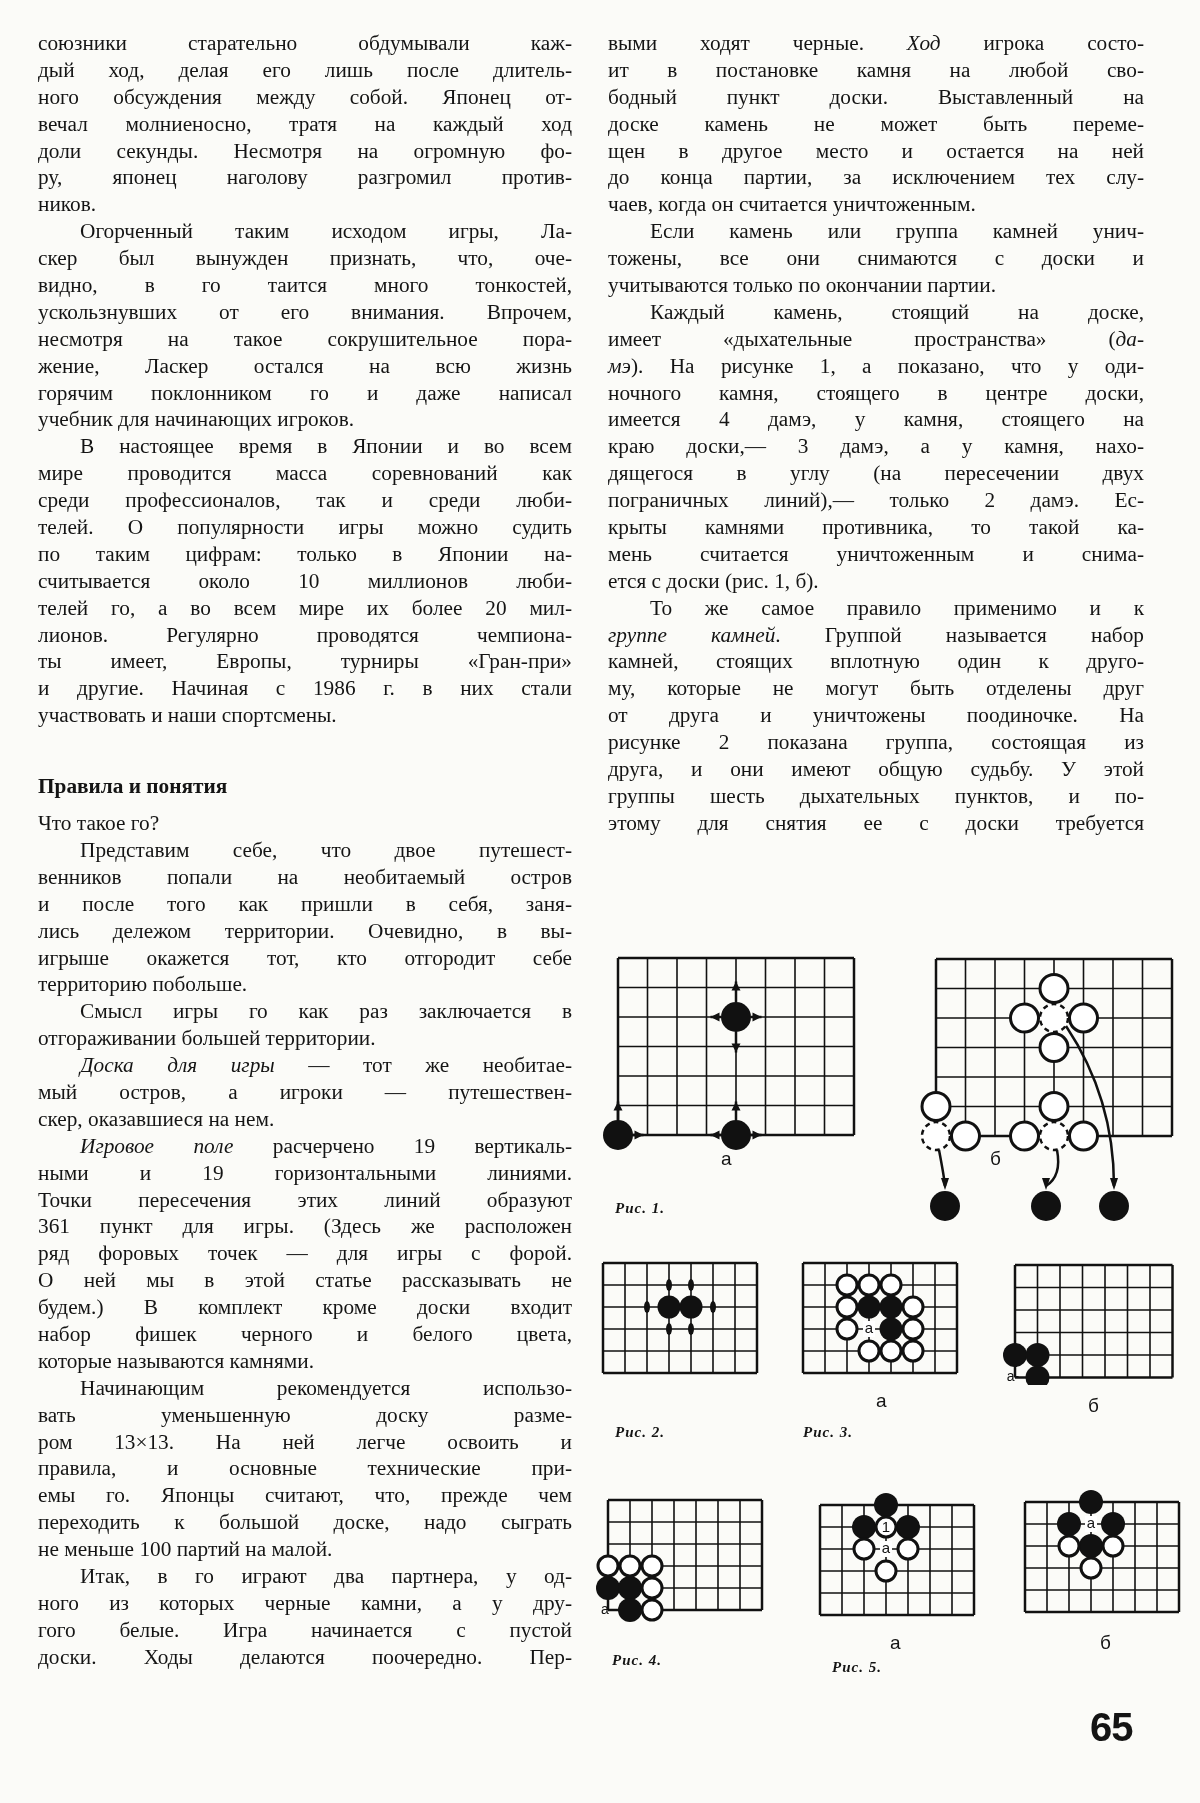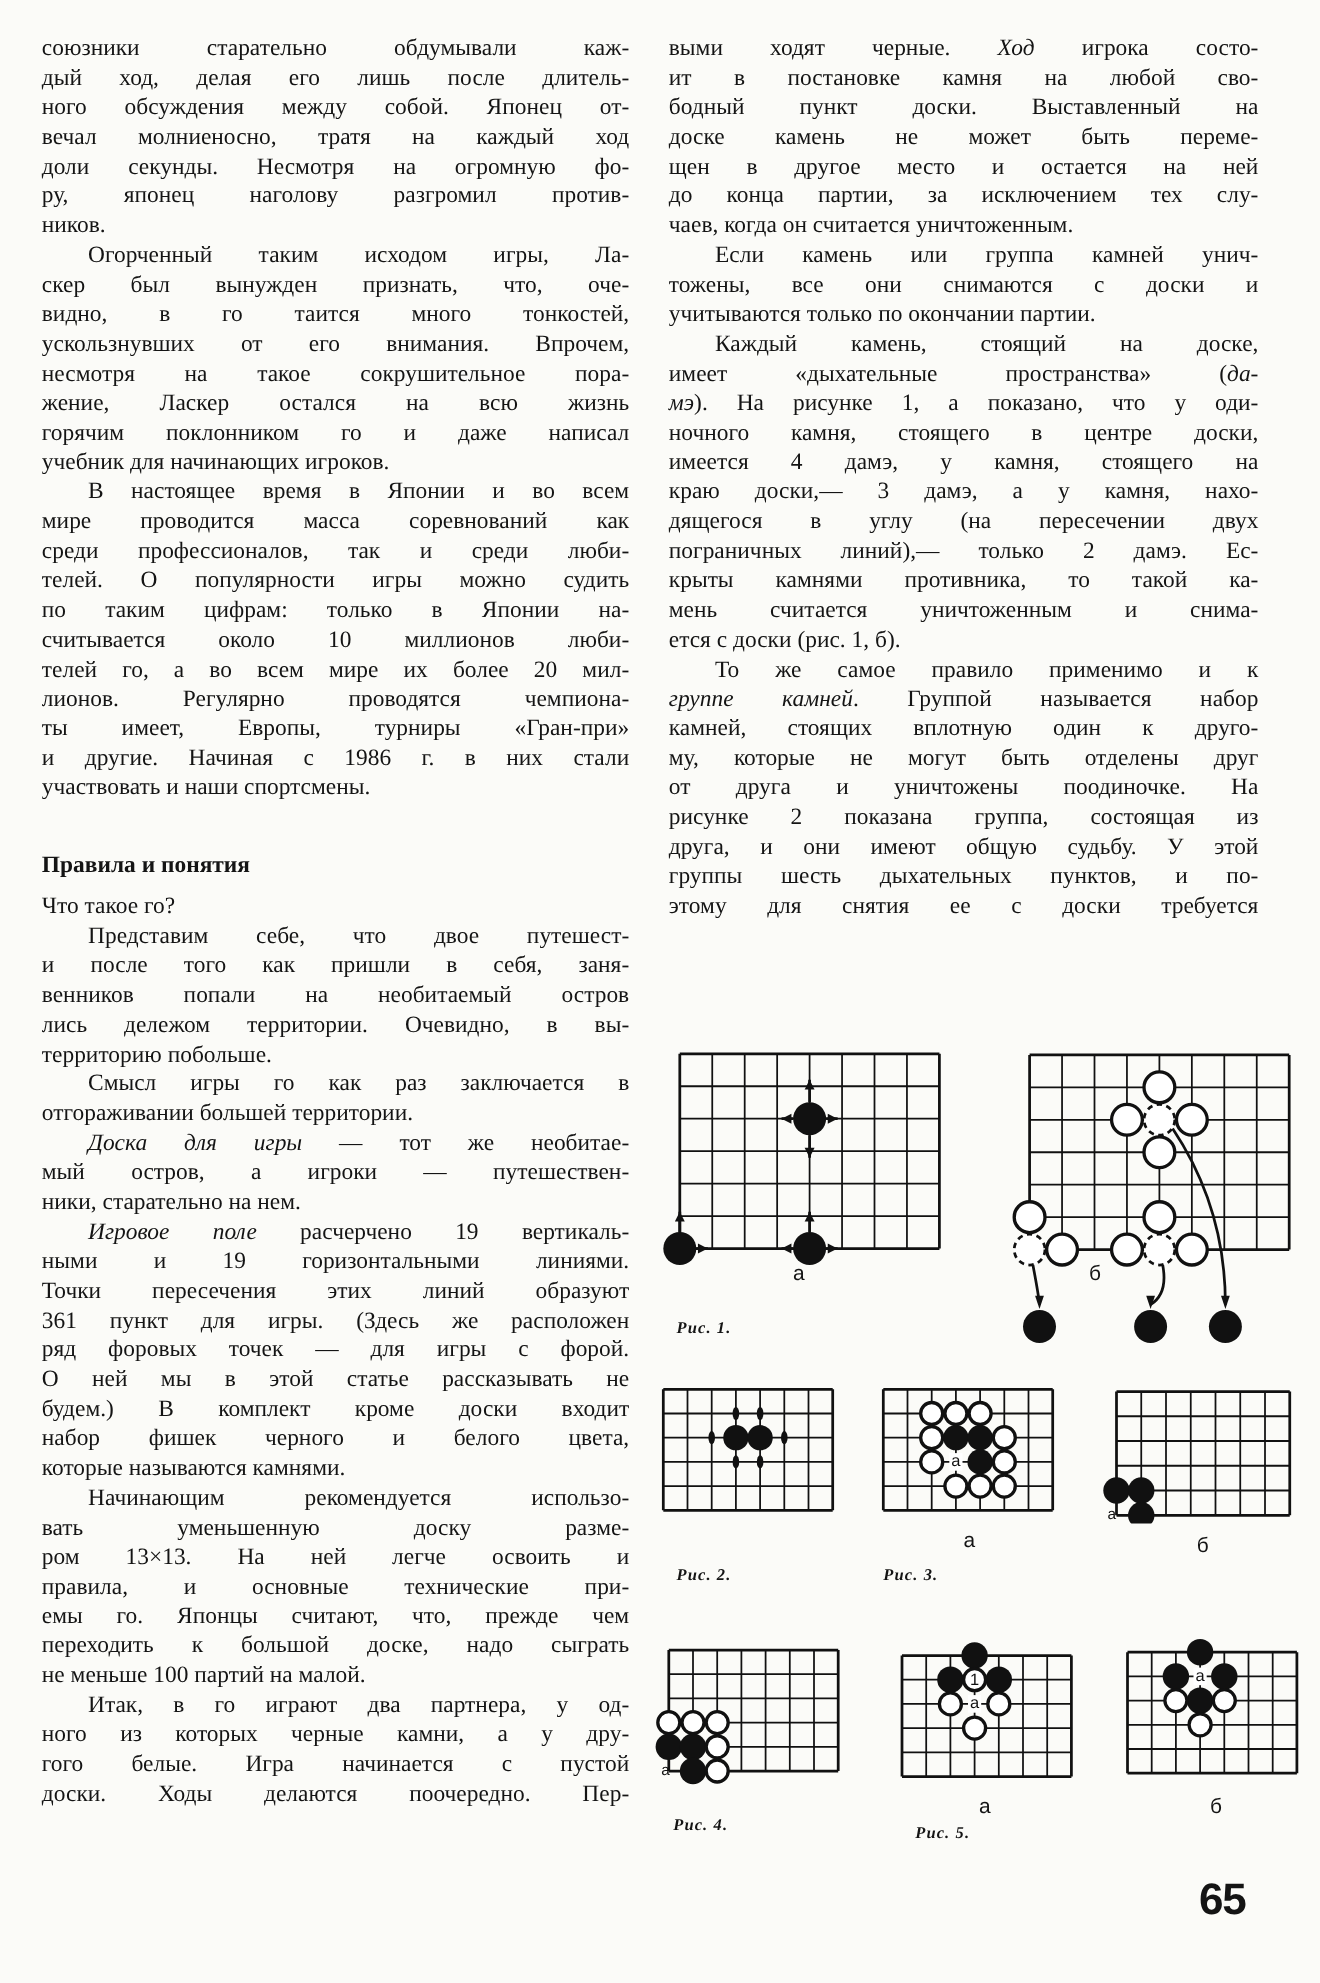--- a/index.html
+++ b/index.html
@@ -50,29 +50,30 @@
       <div class="line"><span>ты имеет, Европы, турниры «Гран-при»</span></div>
       <div class="line"><span>и другие. Начиная с 1986 г. в них стали</span></div>
       <div class="line last"><span>участвовать и наши спортсмены.</span></div>
     </div>
   <div style="height:44px"></div>
   <div class="line last heading">Правила и понятия</div>
   <div style="height:10px"></div>
   <div class="line last">Что такое го?</div>
   <div id="left-lines2">
       <div class="line indent"><span>Представим себе, что двое путешест-</span></div>
+      <div class="line"><span>венников попали на необитаемый остров</span></div>
       <div class="line"><span>и после того как пришли в себя, заня-</span></div>
-      <div class="line"><span>венников попали на необитаемый остров</span></div>
       <div class="line"><span>лись дележом территории. Очевидно, в вы-</span></div>
+      <div class="line"><span>игрыше окажется тот, кто отгородит себе</span></div>
       <div class="line last"><span>территорию побольше.</span></div>
       <div class="line indent"><span>Смысл игры го как раз заключается в</span></div>
       <div class="line last"><span>отгораживании большей территории.</span></div>
       <div class="line indent"><i class="em">Доска для игры</i><span> — тот же необитае-</span></div>
       <div class="line"><span>мый остров, а игроки — путешествен-</span></div>
-      <div class="line last"><span>ники, старательно на нем.</span></div>
+      <div class="line last"><span>скер, оказавшиеся на нем.</span></div>
       <div class="line indent"><i class="em">Игровое поле</i><span> расчерчено 19 вертикаль-</span></div>
       <div class="line"><span>ными и 19 горизонтальными линиями.</span></div>
       <div class="line"><span>Точки пересечения этих линий образуют</span></div>
       <div class="line"><span>361 пункт для игры. (Здесь же расположен</span></div>
       <div class="line"><span>ряд форовых точек — для игры с форой.</span></div>
       <div class="line"><span>О ней мы в этой статье рассказывать не</span></div>
       <div class="line"><span>будем.) В комплект кроме доски входит</span></div>
       <div class="line"><span>набор фишек черного и белого цвета,</span></div>
       <div class="line last"><span>которые называются камнями.</span></div>
       <div class="line indent"><span>Начинающим рекомендуется использо-</span></div>

